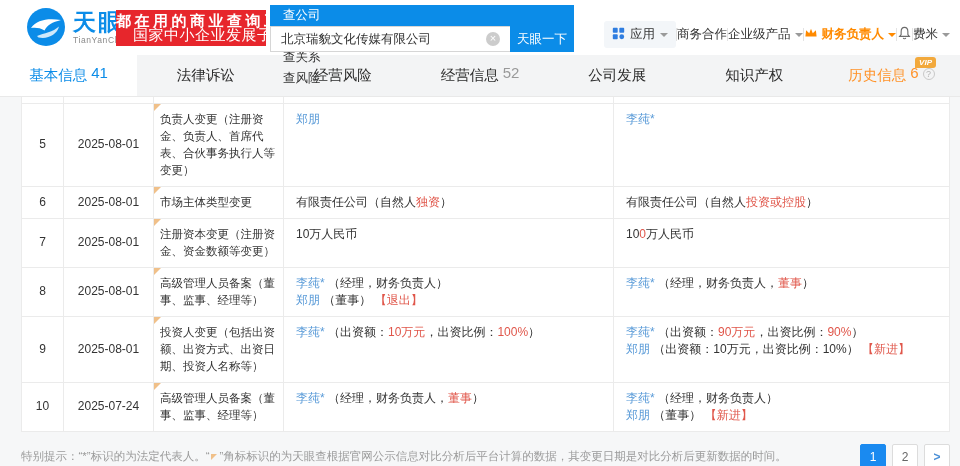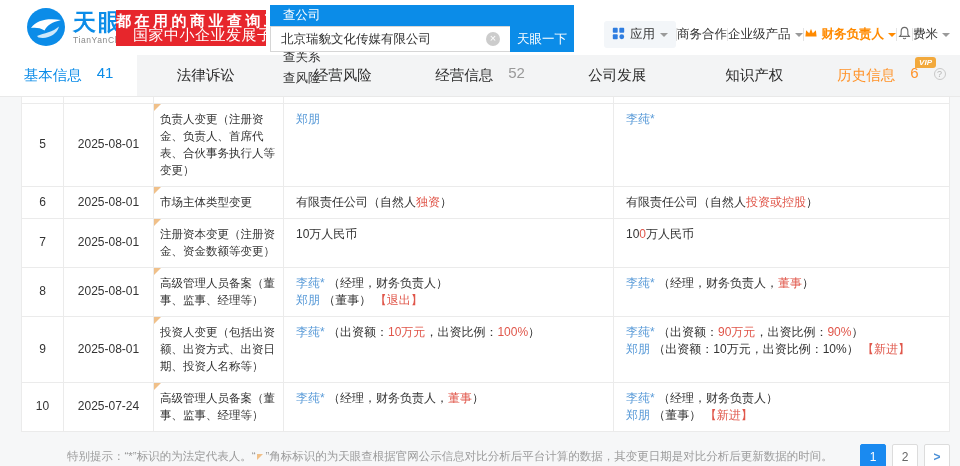--- a/index.html
+++ b/index.html
@@ -33,21 +33,21 @@
   .apps-btn { display:flex; align-items:center; gap:5px; background:#f3f6f9; border-radius:3px;
     padding:5px 8px; cursor:pointer; }
   .caret { width:0; height:0; border:4px solid transparent; border-top-color:#9a9a9a; margin-top:4px; }
   .caret.orange { border-top-color:#ff8a00; }
   .nav-div { width:1px; height:13px; background:#e3e3e3; }
   .nav-item { display:flex; align-items:center; gap:4px; cursor:pointer; }
   .vip-link { color:#ff8a00; font-weight:bold; }
 
   
   .tabbar { display:flex; height:42px; background:#f3f4f5; border-bottom:1px solid #e9e9e9; }
-  .tab { flex:1; display:flex; align-items:center; justify-content:center; gap:15px;
+  .tab { flex:1; display:flex; align-items:center; justify-content:center; gap:4px;
     font-size:14.5px; color:#2b2b2b; cursor:pointer; position:relative; }
   .tab.active { background:#fff; color:#0b8ce8; }
   .tab .count { font-size:15px; color:#999; margin-top:-7px; }
   .tab.active .count { color:#0b8ce8; }
   .tab.vip { color:#ff9228; }
   .tab.vip .count { color:#ff9228; }
   .vip-badge { position:absolute; top:2px; right:24px; background:#f2a93c; color:#fff;
     font-size:8px; font-style:italic; font-weight:bold; padding:1px 4px; border-radius:3px 3px 3px 0; }
   .help-circle { width:12px; height:12px; border:1px solid #c9c9c9; border-radius:50%;
     color:#b5b5b5; font-size:9px; line-height:11px; text-align:center; margin-top:-4px;}
@@ -64,21 +64,21 @@
   tr.sliver td { padding:0; height:6px; border-top:none; }
   .corner { position:absolute; top:0; left:0; width:0; height:0;
     border-top:7px solid #f0c089; border-right:7px solid transparent; }
   .cell-line { min-height:17px; }
   .link { color:#5a9bd8; cursor:pointer; }
   .red { color:#e0564a; }
 
   
   .footer { display:flex; justify-content:space-between; align-items:center;
     padding:12px 10px 0 21px; }
-  .note { font-size:11.5px; color:#9b9b9b;margin-left:46px; }
+  .note { font-size:11.5px; color:#9b9b9b; }
   .tri-inline { display:inline-block; width:0; height:0; border-top:6px solid #f0c089;
     border-right:6px solid transparent; vertical-align:middle; margin:0 2px; }
   .pagination { display:flex; gap:6px; }
   .page { min-width:26px; height:26px; border:1px solid #dcdcdc; background:#fff; color:#666;
     font-size:12px; display:flex; align-items:center; justify-content:center; border-radius:2px;
     cursor:pointer; }
   .page.active { background:#1a8af0; border-color:#1a8af0; color:#fff; }
   .page.next { color:#4a8fd6; font-weight:bold; }
 </style>
 </head>

